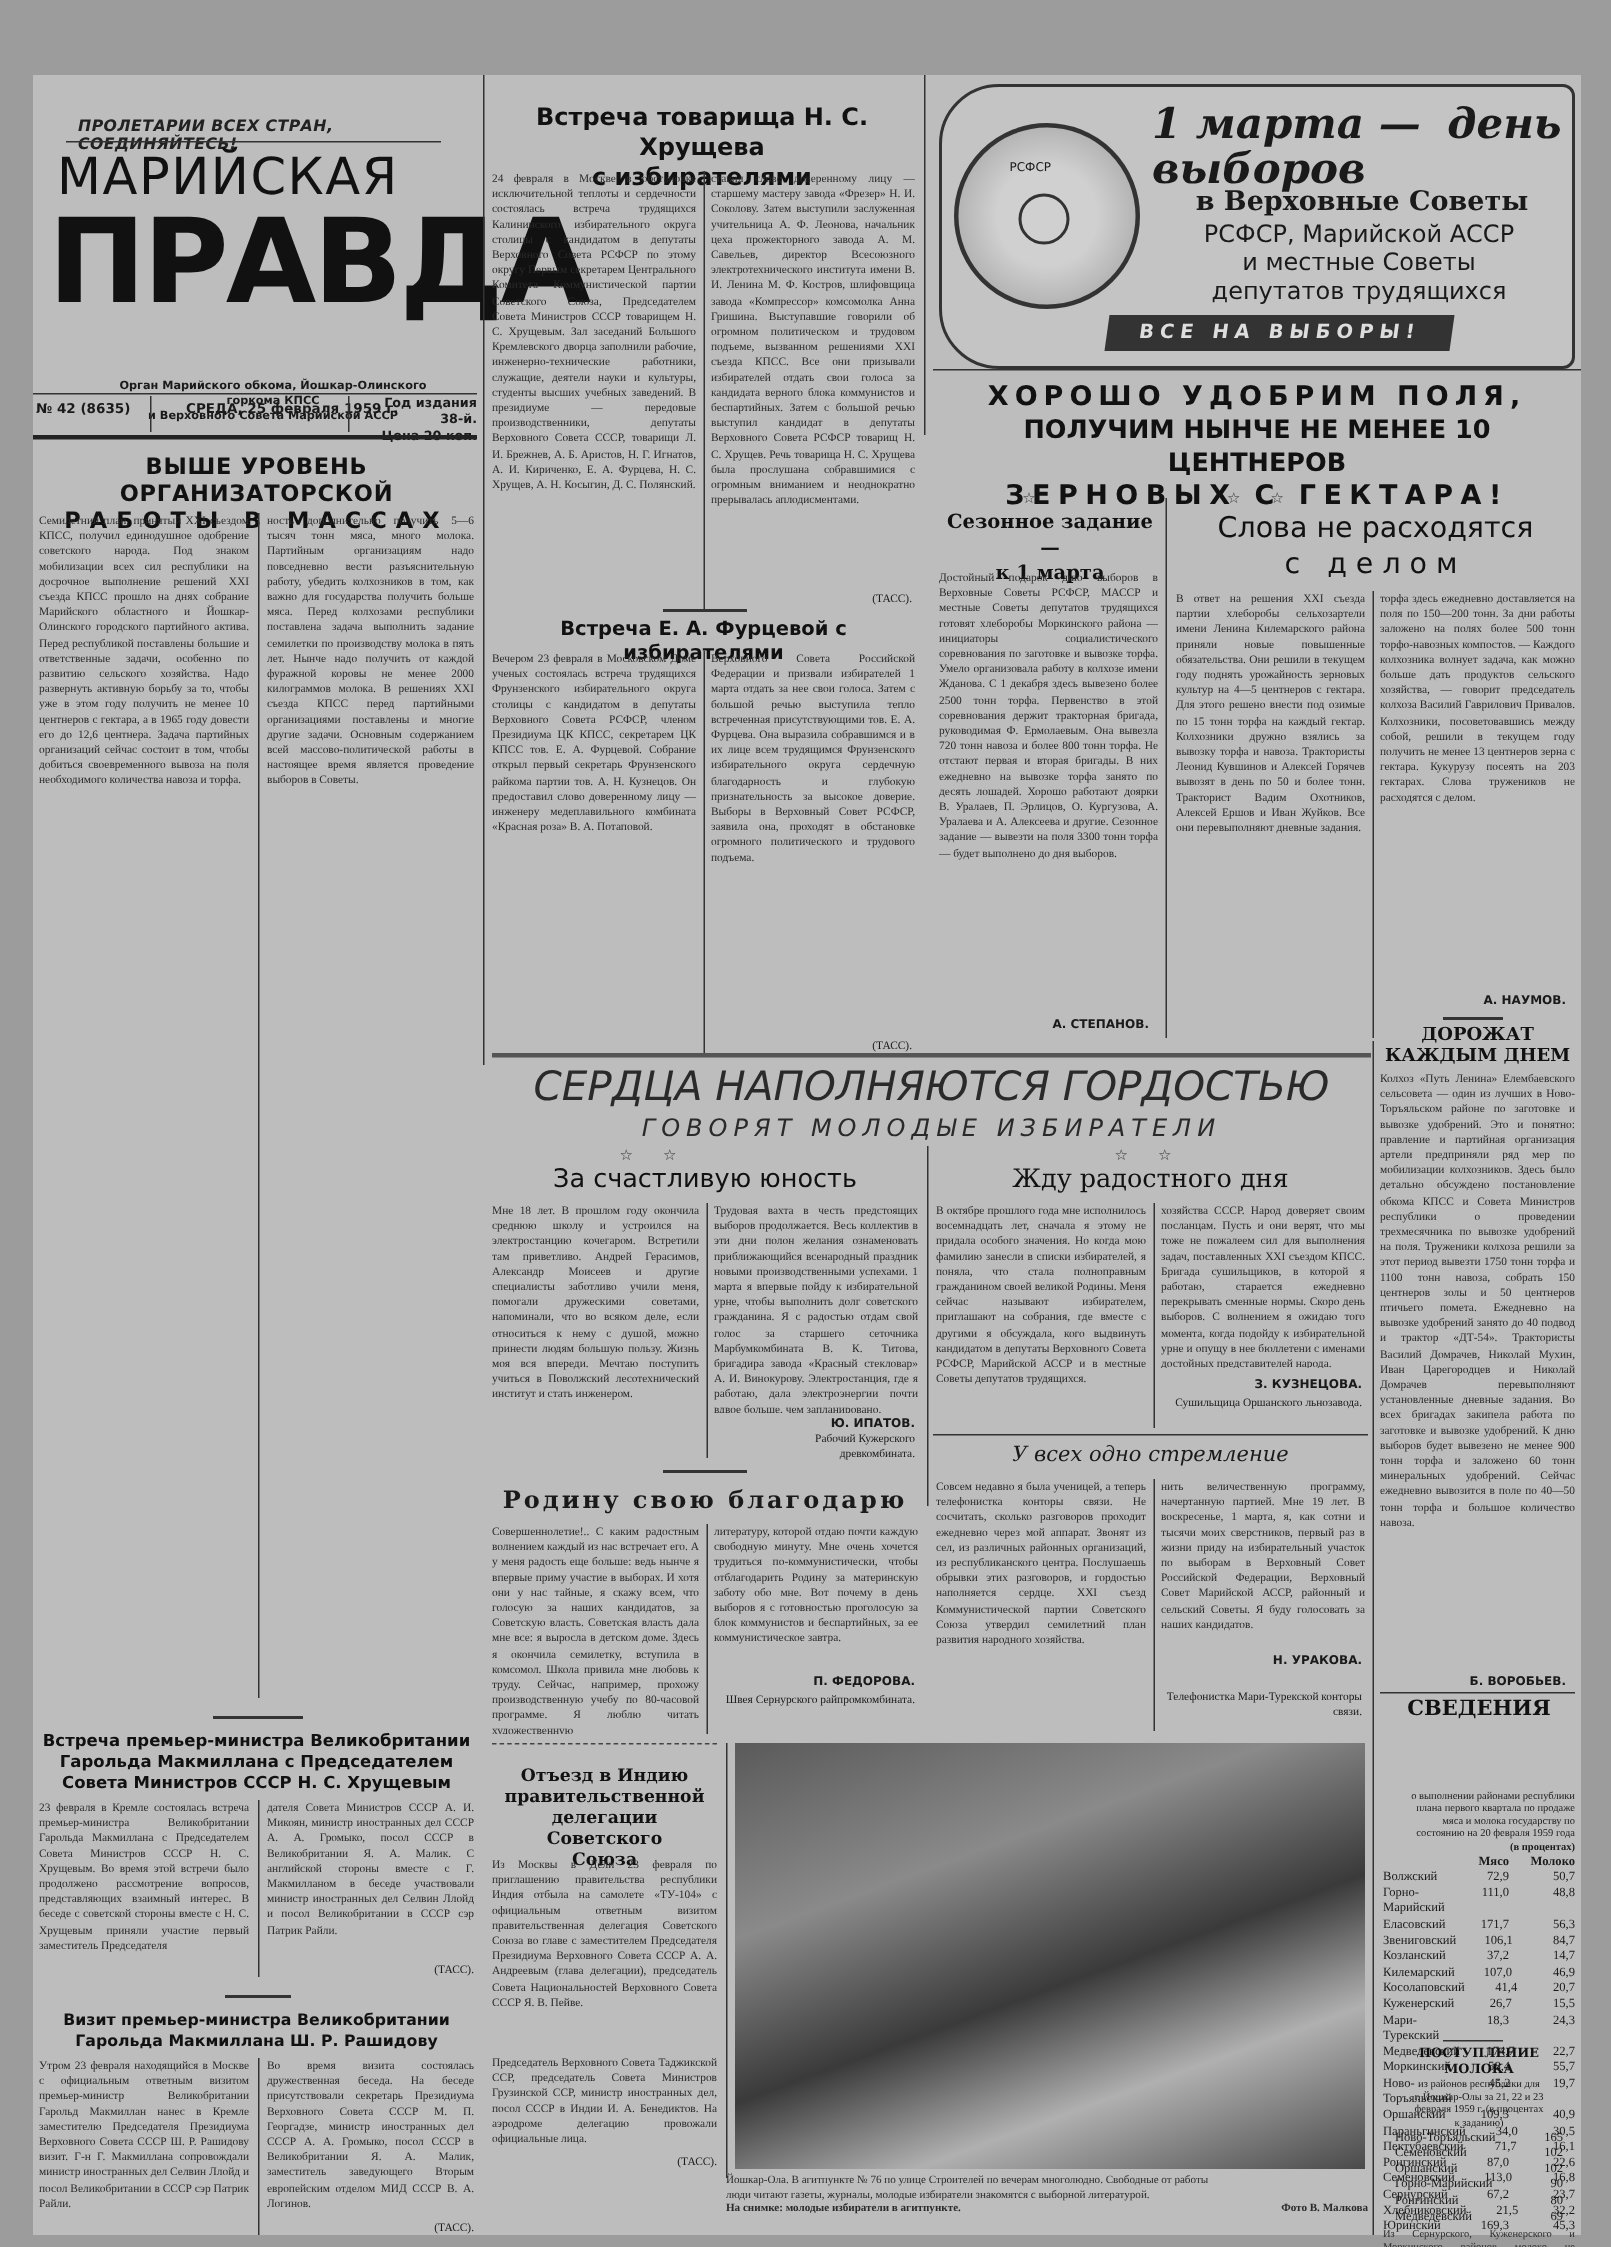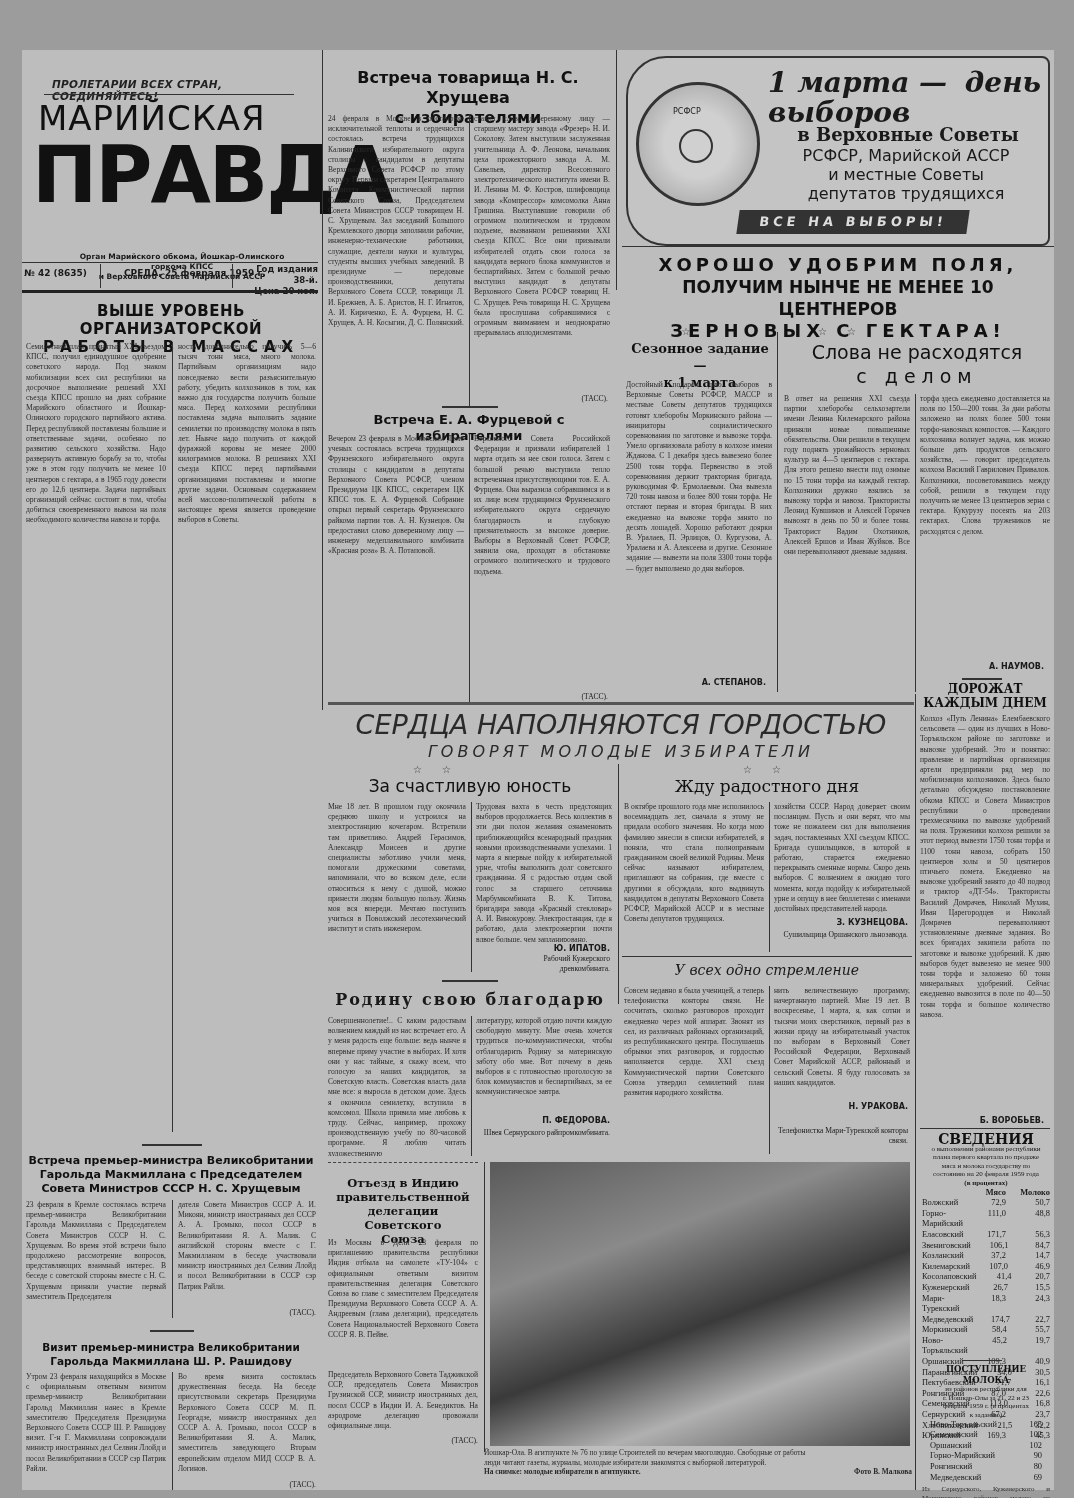--- a/index.html
+++ b/index.html
@@ -216,21 +216,21 @@
     <div>люди читают газеты, журналы, молодые избиратели знакомятся с выборной литературой.</div>
     <div style="display:flex;justify-content:space-between;font-weight:bold;">
       <span>На снимке: молодые избиратели в агитпункте.</span>
       <span>Фото В. Малкова</span>
     </div>
   </div>
 
   <div class="hrule" style="left:898px;top:1078px;width:130px;"></div>
   <div class="abs table" style="left:900px;top:1084px;width:128px;">
     <div class="h-serif" style="font-size:14px;">СВЕДЕНИЯ</div>
-    <div style="text-align:center;font-size:7px;line-height:8.6px;">
+    <div style="text-align:right;font-size:7px;line-height:8.6px;margin-top:48px;">
       <div>о выполнении районами республики</div>
       <div>плана первого квартала по продаже</div>
       <div>мяса и молока государству по</div>
       <div>состоянию на 20 февраля 1959 года</div>
       <div style="font-weight:bold;">(в процентах)</div>
     </div>
     <div class="row" style="font-weight:bold;">
       <span class="name"></span>
       <span class="v1">Мясо</span>
       <span class="v2">Молоко</span>

